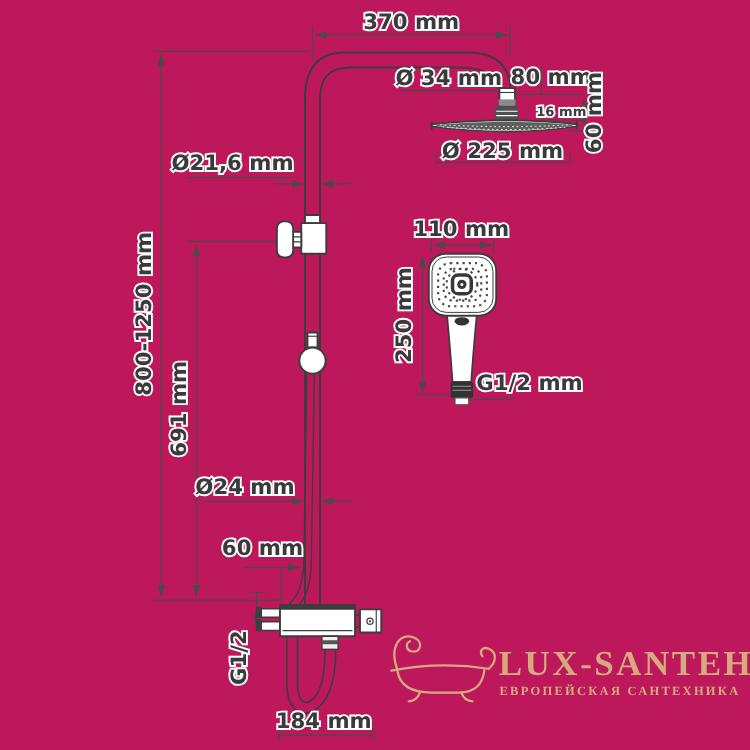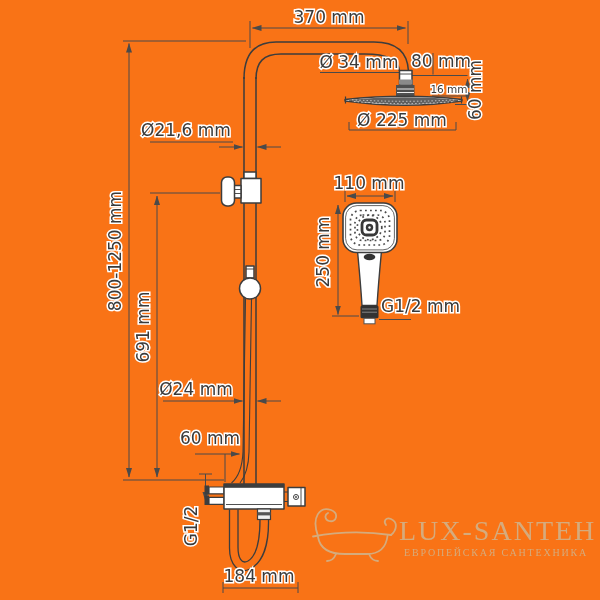--- a/index.html
+++ b/index.html
@@ -1,17 +1,17 @@
 <!DOCTYPE html>
 <html style="--wm: #d5ab7d; --line: #3d3d3d; --dim: #4a4a4a;"><head>
 <meta charset="utf-8">
 <style>
   :root { --wm:#d5ab7d; --line:#3d3d3d; --dim:#4a4a4a; }
   html,body { margin:0; padding:0; background:#fff; }
-  .canvas { position:relative; width:600px; height:600px; background:#f97316; overflow:hidden; }
+  .canvas { position:relative; width:600px; height:600px; background:#be185d; overflow:hidden;font-weight:bold; }
   svg { display:block; }
   .dim-line { stroke:var(--dim); stroke-width:1; fill:none; }
   .obj { stroke:var(--line); stroke-width:1.5; fill:none; stroke-linejoin:round; }
   .obj-thin { stroke:var(--line); stroke-width:0.9; fill:none; }
   .white { fill:#fff; }
   text { font-family:"DejaVu Sans","Liberation Sans",sans-serif; fill:#3a3a3a;
          paint-order:stroke; stroke:#fff; stroke-width:3px; }
   .dim-t  { font-size:17px; }
   .dim-ts { font-size:10.5px; }
   .wm-brand { font-family:"Liberation Serif",serif; font-size:28px; letter-spacing:2px;

